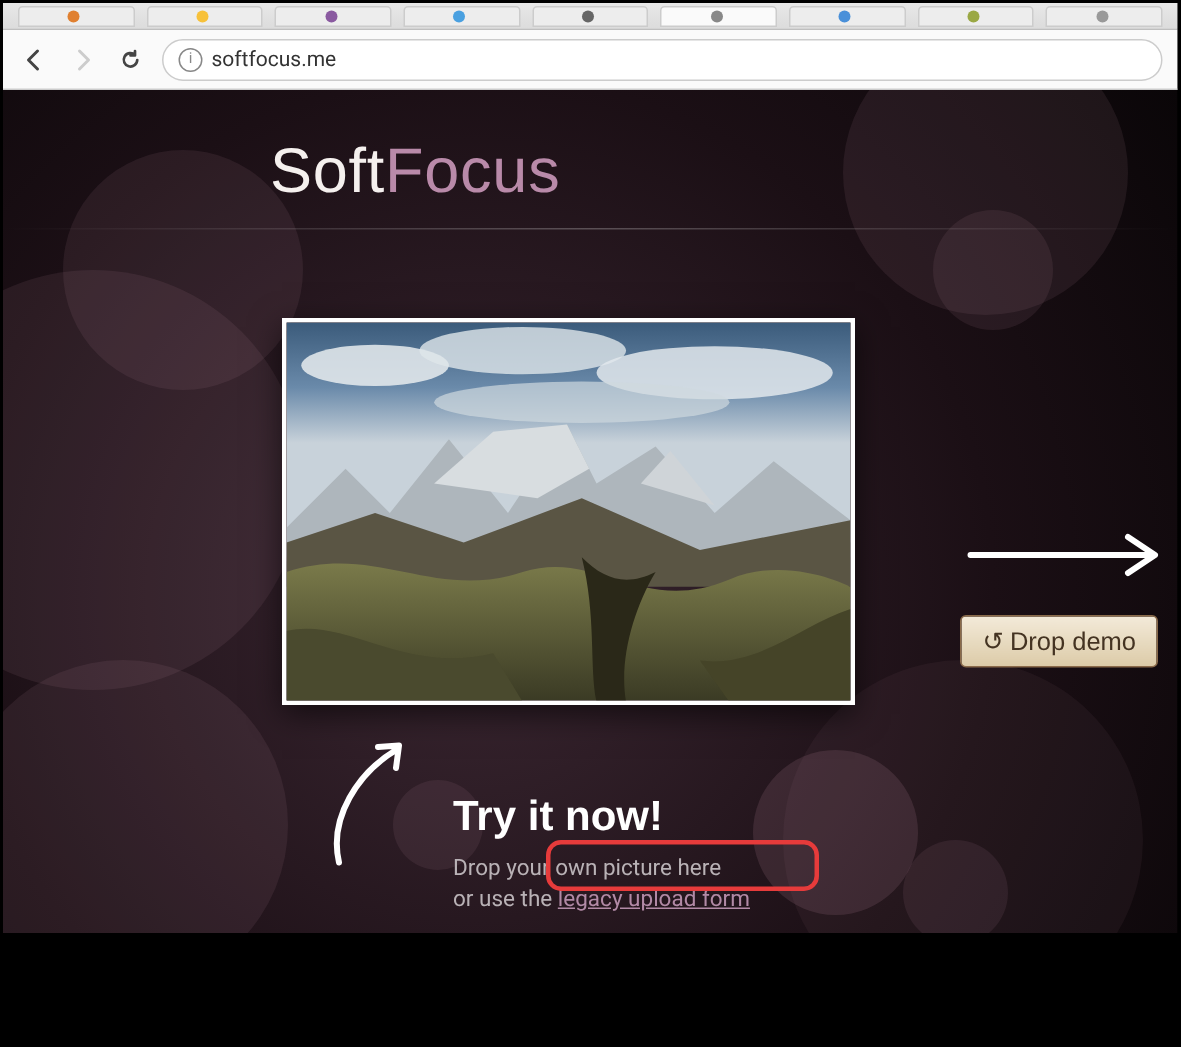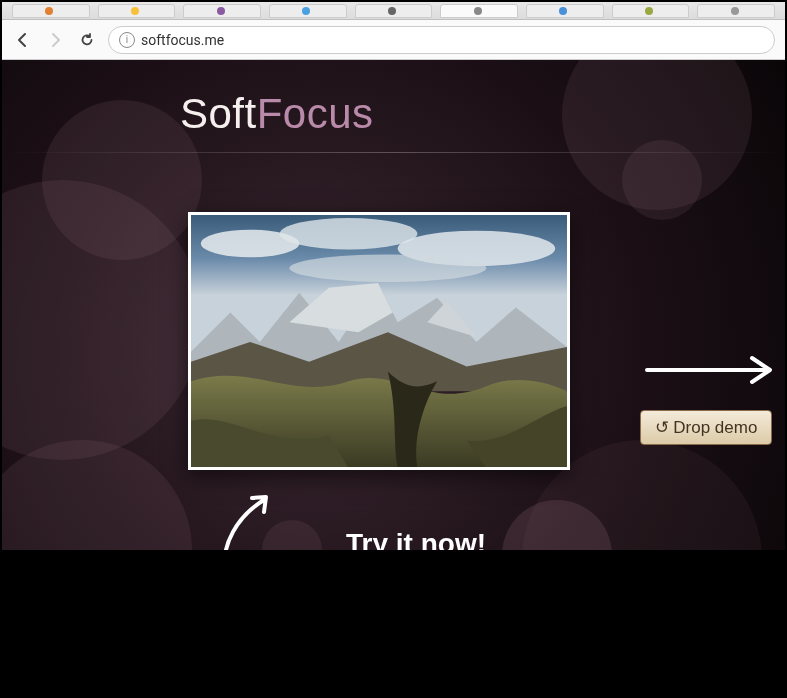--- a/index.html
+++ b/index.html
@@ -12,21 +12,21 @@
   .tab { flex:1; height:14px; max-width:90px; background:#ededed; border:1px solid #ccc; border-radius:3px 3px 0 0; display:flex; align-items:center; justify-content:center; font-size:8px; color:#777; overflow:hidden;}
   .tab.active{ background:#fafafa; }
   .favi { width:8px; height:8px; border-radius:50%; margin-right:3px; }
   .toolbar { height: 40px; display:flex; align-items:center; gap:10px; padding:0 10px; background:#fafafa; border-bottom:1px solid #ccc;}
   .nav-btn { width:22px; height:22px; display:flex; align-items:center; justify-content:center; color:#555; border-radius:50%; cursor:pointer;}
   .nav-btn.disabled{ color:#c7c7c7; cursor:default;}
   .addr { flex:1; height:28px; border:1px solid #ccc; border-radius:14px; background:#fff; display:flex; align-items:center; padding:0 10px; gap:6px; color:#333; font-size:14px;}
   .addr .info { width:16px;height:16px;border:1.5px solid #888;border-radius:50%;display:flex;align-items:center;justify-content:center;font-size:10px;color:#888;}
 
   
-  .page { position:relative; width:100%; height:490px; background: radial-gradient(circle at 40% 60%, #3b2732 0%, #1b0f15 60%, #0a0608 100%); overflow:hidden;}
+  .page { position:relative; width:100%; height:562px; background: radial-gradient(circle at 40% 60%, #3b2732 0%, #1b0f15 60%, #0a0608 100%); overflow:hidden;}
   .bokeh { position:absolute; border-radius:50%; background: rgba(200,150,170,0.10); }
   .b1{width:280px;height:280px;left:-80px;top:120px;}
   .b2{width:160px;height:160px;left:40px;top:40px;}
   .b3{width:220px;height:220px;left:-30px;top:380px;}
   .b4{width:110px;height:110px;left:500px;top:440px;background:rgba(200,150,170,0.15);}
   .b5{width:70px;height:70px;left:600px;top:500px;}
   .b6{width:80px;height:80px;left:620px;top:80px;}
   .b7{width:190px;height:190px;left:560px;top:-40px;}
   .b8{width:60px;height:60px;left:260px;top:460px;}
   .b9{width:240px;height:240px;left:520px;top:380px;background:rgba(200,150,170,0.06);}
@@ -40,21 +40,21 @@
   .demo { position:absolute; left:186px; top:152px; width:382px; height:258px; border:3px solid #fff; box-shadow:0 6px 20px rgba(0,0,0,0.6); cursor:pointer; overflow:hidden;}
   .demo svg{width:100%;height:100%;display:block;}
 
   .arrow-right { position:absolute; left:640px; top:290px; width:140px; height:40px; }
   .arrow-up { position:absolute; left:212px; top:430px; width:70px; height:90px; }
   .arrow-stroke{ stroke:#fff; stroke-width:4; fill:none; stroke-linecap:round; stroke-linejoin:round;}
 
   .next-btn { position:absolute; left:638px; top:350px; padding:6px 14px; border:1px solid #8a6a4a; border-radius:4px; background:linear-gradient(#f3ead9,#dccba8); color:#443322; font-size:17px; cursor:pointer; display:flex; align-items:center; gap:4px; font-family:"Segoe UI",sans-serif;}
 
   .try { position:absolute; left:300px; top:468px; color:#fff;}
-  .try h2{ font-family:"Trebuchet MS",sans-serif; font-size:28px; font-weight:600; margin-bottom:8px;margin-left:44px;}
+  .try h2{ font-family:"Trebuchet MS",sans-serif; font-size:28px; font-weight:600; margin-bottom:8px;}
   .try p{ color:#b9b2b6; font-size:15px; line-height:1.4;}
   .try a{ color:#b28aa6; text-decoration:underline; cursor:pointer;}
 
   .highlight { position:absolute; left:362px; top:500px; width:182px; height:34px; border:3px solid #e63b3b; border-radius:10px; pointer-events:none;}
 </style>
 </head>
 <body>
 
 <div class="chrome">
   <div class="tabstrip">
@@ -166,16 +166,20 @@
     <span>↺</span>
     <span>Drop demo</span>
   </div>
 
   <svg class="arrow-up" viewBox="0 0 70 90">
     <path class="arrow-stroke" d="M12 85 C 5 55 25 25 50 10 M38 8 L52 7 L50 22"></path>
   </svg>
 
   <div class="try">
     <h2>Try it now!</h2>
+    <p>
+      <span>Drop your own picture here</span><br>
+      <span>or use the </span><a>legacy upload form</a>
+    </p>
   </div>
 
   <div class="highlight"></div>
 </div>
 
 </body></html>

